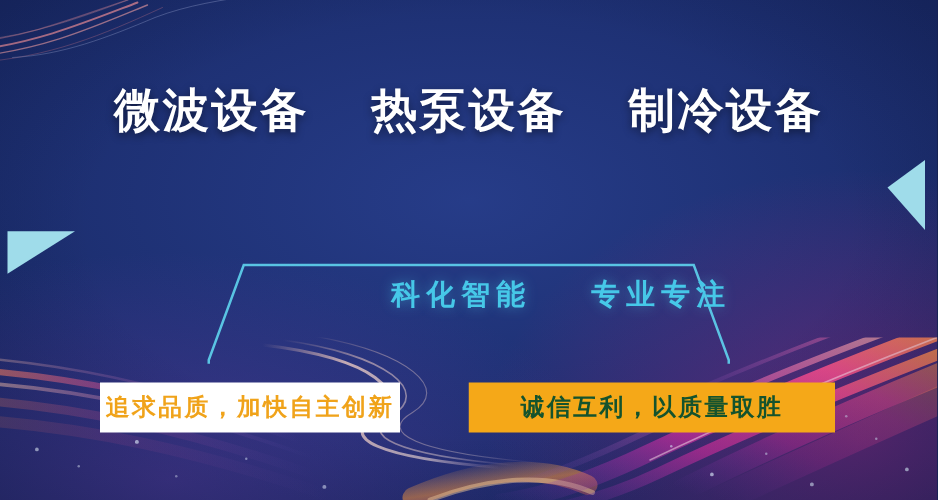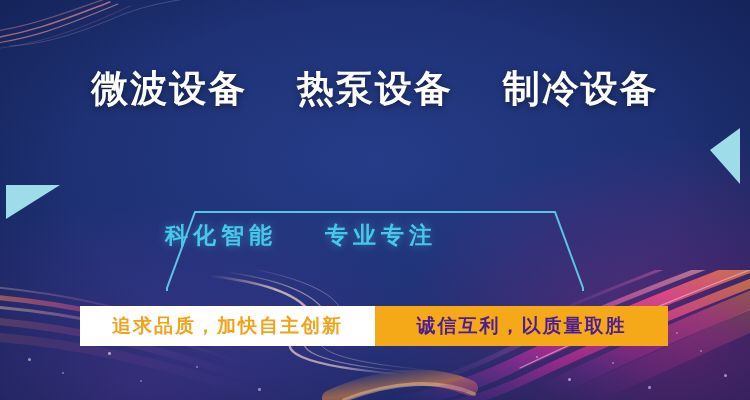--- a/index.html
+++ b/index.html
@@ -89,21 +89,21 @@
     position: absolute;
     left: 165px;
     top: 208px;
     width: 420px;
     height: 85px;
   }
   .hexframe { position: absolute; inset: 0; }
   .slogan-cn {
     position: absolute;
     top: 12px; left: 0; right: 0;
-    text-align: left;
+    text-align: right;
     color: #46c8e8;
     font-size: 23px;
     font-weight: bold;
     letter-spacing: 5px;
     white-space: nowrap;
     text-shadow: 0 0 10px rgba(70,200,232,0.45);
   }
   .slogan-cn .gap2 { display: inline-block; width: 22px; }
   .subline {
     position: absolute;
@@ -124,29 +124,29 @@
     display: flex;
     align-items: center;
     justify-content: center;
     font-size: 19px;
     font-weight: bold;
     letter-spacing: 2px;
     white-space: nowrap;
   }
   .bar-white {
     left: 80px;
-    width: 295px;
+    width: 240px;
     background: #ffffff;
     color: #f0a31a;
   }
   .bar-orange {
     left: 375px;
     width: 293px;
     background: #f5a818;
-    color: #4c1d95;
+    color: #14532d;
   }
 </style>
 </head>
 <body>
 
 <div id="banner">
 
   <div class="bg-base"></div>
 
   <svg class="streak-top" viewBox="0 0 260 60" preserveAspectRatio="none">

